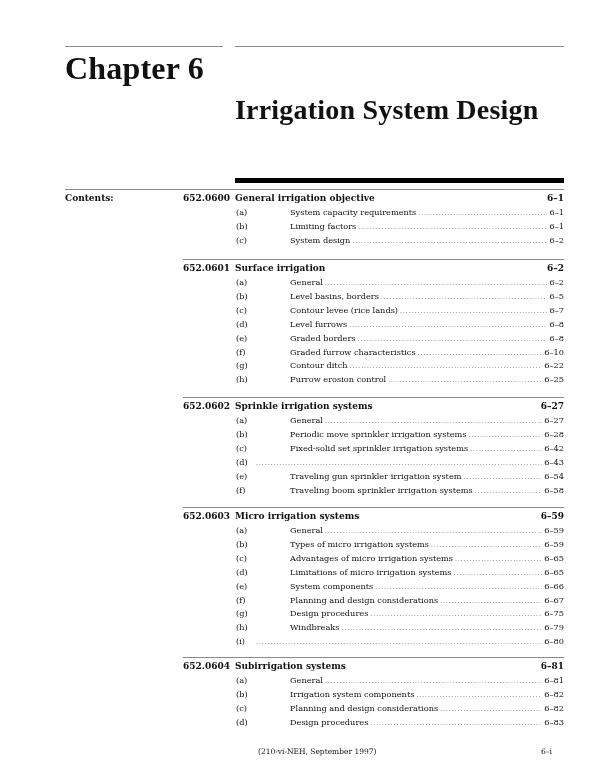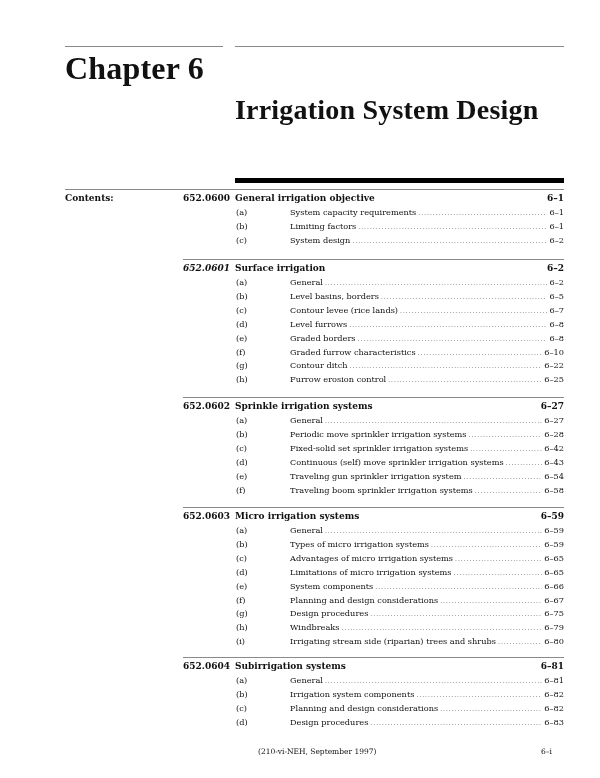--- a/index.html
+++ b/index.html
@@ -49,21 +49,21 @@
       <span class="leader"></span>
       <span class="item-page">6–1</span>
     </div>
     <div class="item" style="top: 234.8px;">
       <span class="item-letter">(c)</span>
       <span class="item-text">System design</span>
       <span class="leader"></span>
       <span class="item-page">6–2</span>
     </div>
     <div class="rule" style="left: 183px; top: 259px; width: 381px;"></div>
-    <div class="sec-num" style="top: 263px; font-style: italic;">652.0601</div>
+    <div class="sec-num" style="top: 263px;">652.0601</div>
     <div class="sec-title" style="top: 263px;">Surface irrigation</div>
     <div class="sec-page" style="top: 263px;">6–2</div>
     <div class="item" style="top: 277px;">
       <span class="item-letter">(a)</span>
       <span class="item-text">General</span>
       <span class="leader"></span>
       <span class="item-page">6–2</span>
     </div>
     <div class="item" style="top: 290.9px;">
       <span class="item-letter">(b)</span>
@@ -124,21 +124,20 @@
       <span class="item-page">6–28</span>
     </div>
     <div class="item" style="top: 442.8px;">
       <span class="item-letter">(c)</span>
       <span class="item-text">Fixed-solid set sprinkler irrigation systems</span>
       <span class="leader"></span>
       <span class="item-page">6–42</span>
     </div>
     <div class="item" style="top: 456.7px;">
       <span class="item-letter">(d)</span>
-      <span class="item-text">Continuous (self) move sprinkler irrigation systems</span>
       <span class="leader"></span>
       <span class="item-page">6–43</span>
     </div>
     <div class="item" style="top: 470.6px;">
       <span class="item-letter">(e)</span>
       <span class="item-text">Traveling gun sprinkler irrigation system</span>
       <span class="leader"></span>
       <span class="item-page">6–54</span>
     </div>
     <div class="item" style="top: 484.5px;">
@@ -194,21 +193,20 @@
       <span class="item-page">6–75</span>
     </div>
     <div class="item" style="top: 622.3px;">
       <span class="item-letter">(h)</span>
       <span class="item-text">Windbreaks</span>
       <span class="leader"></span>
       <span class="item-page">6–79</span>
     </div>
     <div class="item" style="top: 636.2px;">
       <span class="item-letter">(i)</span>
-      <span class="item-text">Irrigating stream side (riparian) trees and shrubs</span>
       <span class="leader"></span>
       <span class="item-page">6–80</span>
     </div>
     <div class="rule" style="left: 183px; top: 657px; width: 381px;"></div>
     <div class="sec-num" style="top: 661px;">652.0604</div>
     <div class="sec-title" style="top: 661px;">Subirrigation systems</div>
     <div class="sec-page" style="top: 661px;">6–81</div>
     <div class="item" style="top: 675px;">
       <span class="item-letter">(a)</span>
       <span class="item-text">General</span>

